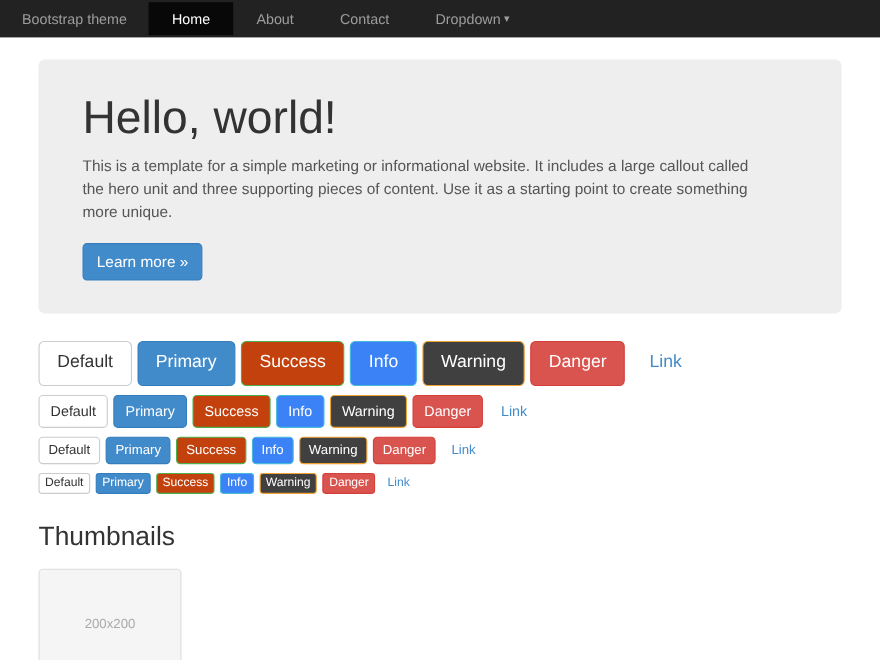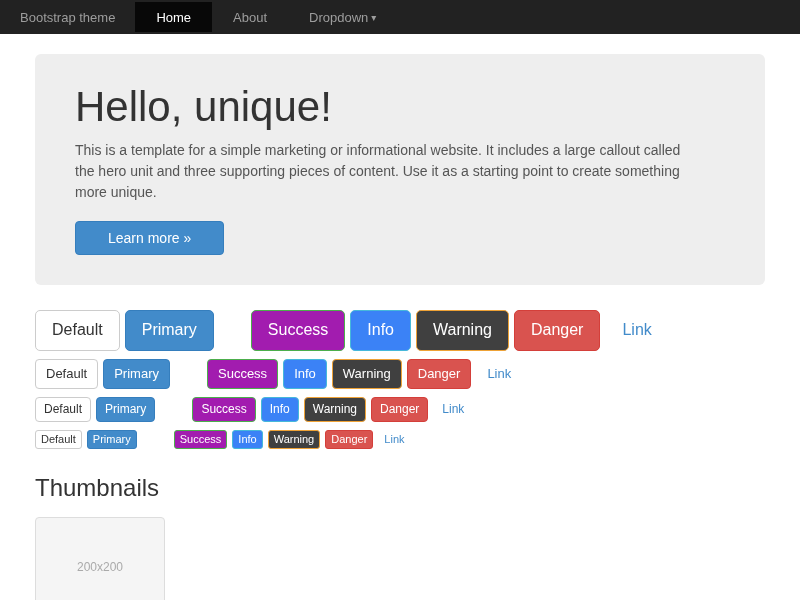--- a/index.html
+++ b/index.html
@@ -69,21 +69,21 @@
       color: #555;
       margin-bottom: 18px;
       max-width: 620px;
       line-height: 1.5;
     }
     .btn-primary-hero {
       background-color: #428bca;
       color: #fff;
       border: 1px solid #357ebd;
       border-radius: 4px;
-      padding: 8px 32px;
+      padding: 8px 12px;
       font-size: 14px;
       cursor: pointer;
       text-decoration: none;
       display: inline-block;
     }
 
     
     .section-title {
       font-size: 24px;
       font-weight: 400;
@@ -133,21 +133,21 @@
     
     .btn-xs {
       padding: 1px 5px;
       font-size: 11px;
       border-radius: 3px;
     }
 
     
     .btn-default { background-color: #fff; border-color: #ccc; color: #333; }
     .btn-blue { background-color: #428bca; border-color: #357ebd; color: #fff; }
-    .btn-green { background-color: #a21caf; border-color: #4cae4c; color: #fff; margin-left: 32px; }
+    .btn-green { background-color: #c2410c; border-color: #4cae4c; color: #fff; }
     .btn-cyan { background-color: #3b82f6; border-color: #46b8da; color: #fff; }
     .btn-orange { background-color: #404040; border-color: #eea236; color: #fff; }
     .btn-red { background-color: #d9534f; border-color: #d43f3a; color: #fff; }
     .btn-link { background: none; border-color: transparent; color: #428bca; }
 
     
     .thumbnails-section {
       margin-bottom: 25px;
     }
     .thumbnail-box {
@@ -164,28 +164,29 @@
     }
   </style>
 </head>
 <body>
 
 <nav class="navbar">
   <a class="navbar-brand">Bootstrap theme</a>
   <div class="nav-items">
     <a class="nav-item active">Home</a>
     <a class="nav-item">About</a>
+    <a class="nav-item">Contact</a>
     <a class="nav-item">Dropdown <span class="dropdown-arrow">▾</span></a>
   </div>
 </nav>
 
 <div class="container">
 
   <div class="hero-unit">
-    <h1>Hello, unique!</h1>
+    <h1>Hello, world!</h1>
     <p>This is a template for a simple marketing or informational website. It includes a large callout called the hero unit and three supporting pieces of content. Use it as a starting point to create something more unique.</p>
     <a class="btn-primary-hero">Learn more »</a>
   </div>
 
   <div class="buttons-section">
 
     <div class="btn-row">
       <button class="btn btn-lg btn-default">Default</button>
       <button class="btn btn-lg btn-blue">Primary</button>
       <button class="btn btn-lg btn-green">Success</button>

